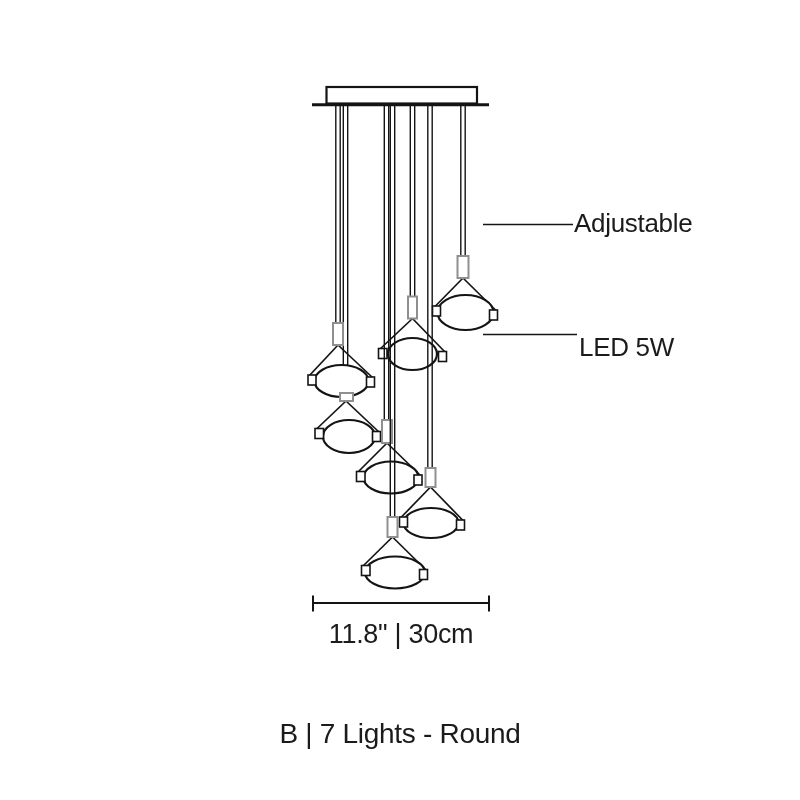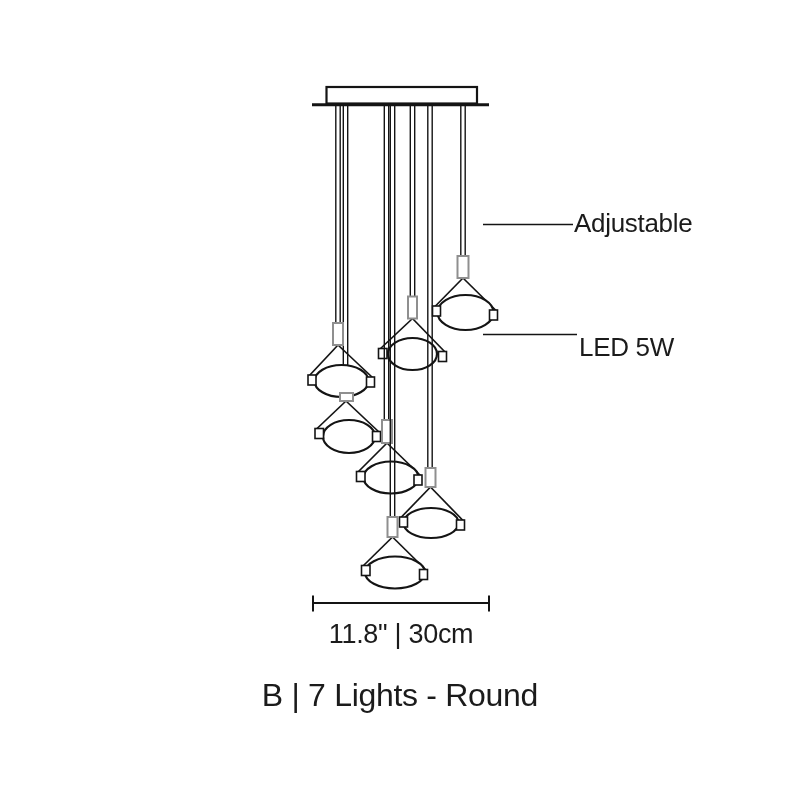--- a/index.html
+++ b/index.html
@@ -40,24 +40,24 @@
   }
   .dim-text {
     left: 300px;
     top: 619px;
     width: 202px;
     text-align: center;
     font-size: 27px;
   }
   .caption-text {
     left: 250px;
-    top: 677px;
+    top: 718px;
     width: 300px;
     text-align: center;
-    font-size: 32px;
+    font-size: 28px;
   }
 </style>
 </head>
 <body>
 
 <div class="page">
 
   <svg class="drawing" width="800" height="800" viewBox="0 0 800 800">
       <rect x="326.5" y="87" width="150.5" height="16.5" fill="#ffffff" stroke="#141414" stroke-width="2.2"></rect>
       <line x1="312" y1="104.8" x2="489" y2="104.8" stroke="#141414" stroke-width="3"></line>

